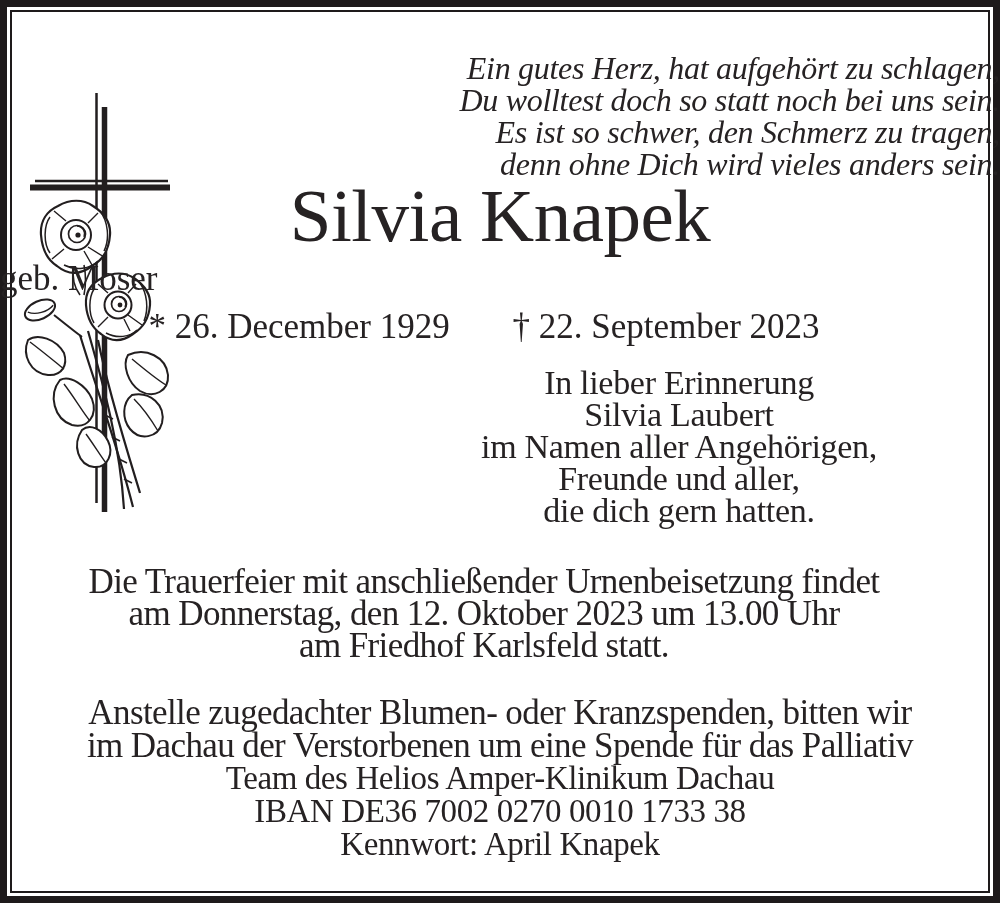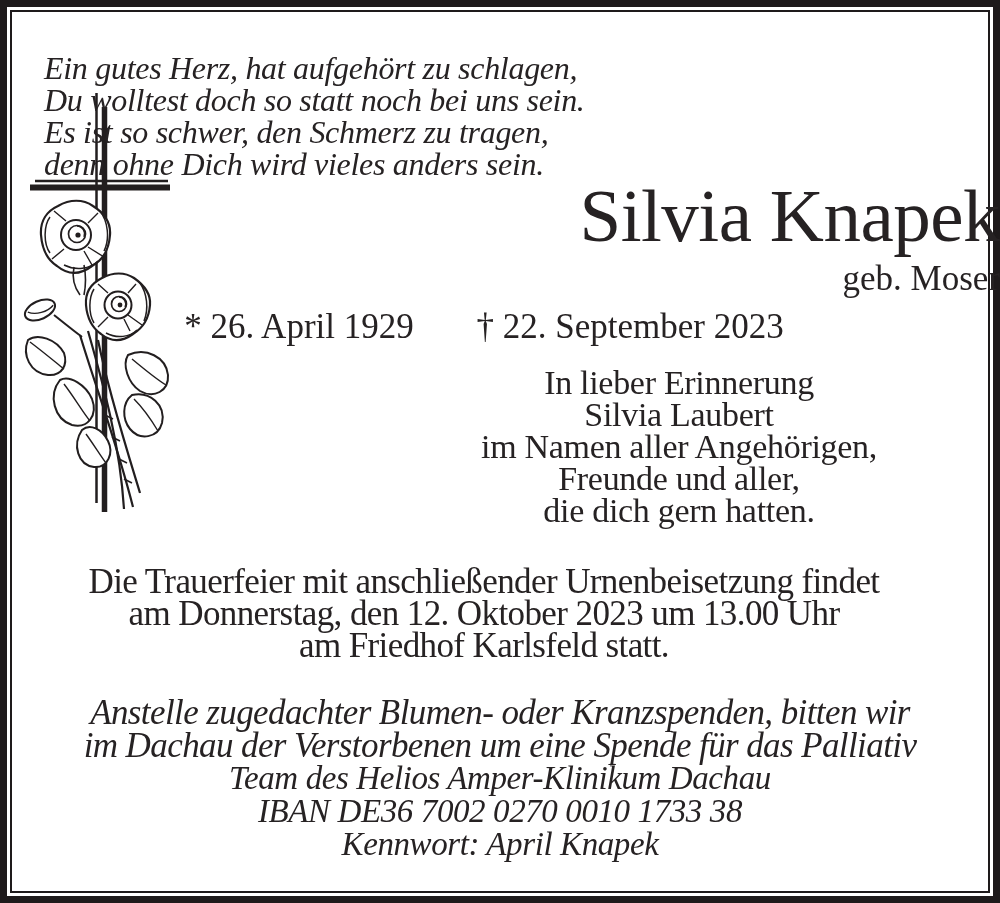--- a/index.html
+++ b/index.html
@@ -17,36 +17,36 @@
     box-sizing:border-box;
     pointer-events:none;
   }
   .frame-inner{
     position:absolute;inset:10px;
     border:2px solid #1e1a1b;
     box-sizing:border-box;
     pointer-events:none;
   }
   .poem{
-    position:absolute;left:0;right:8px;top:52px;
-    text-align:left;
+    position:absolute;left:0;right:0;top:52px;
+    text-align:right;
     font-style:italic;
     font-size:32px;line-height:32px;
     letter-spacing:-0.3px;
     padding-left:44px;
   }
   .name{
     position:absolute;left:0;right:0;top:177px;
-    text-align:right;
+    text-align:center;
     font-size:75px;line-height:78px;
     letter-spacing:-0.5px;
   }
   .maiden{
     position:absolute;left:0;right:0;top:261px;
-    text-align:right;
+    text-align:left;
     font-size:35px;line-height:36px;
   }
   .dates{
     position:absolute;left:0;right:0;top:309px;
     text-align:center;
     font-size:35px;line-height:36px;
     transform:translateX(-16px);
   }
   .dates .death{margin-left:54px;}
   .memorial{
@@ -60,21 +60,20 @@
     text-align:center;
     font-size:35px;line-height:32px;
     letter-spacing:-0.6px;
     transform:translateX(-16px);
   }
   .donation{
     position:absolute;left:0;right:0;top:696px;
     text-align:center;
     font-size:35px;line-height:33px;
     letter-spacing:-0.6px;
-    font-style:italic;
   }
   .donation .cond{font-size:33px;letter-spacing:-0.4px;}
   .illustration{
     position:absolute;left:20px;top:85px;
     width:180px;height:430px;
   }
   .line{display:block;}
 </style>
 </head>
 <body>
@@ -136,21 +135,21 @@
     <span class="line">Ein gutes Herz, hat aufgehört zu schlagen,</span>
     <span class="line">Du wolltest doch so statt noch bei uns sein.</span>
     <span class="line">Es ist so schwer, den Schmerz zu tragen,</span>
     <span class="line">denn ohne Dich wird vieles anders sein.</span>
   </div>
 
   <div class="name">Silvia Knapek</div>
   <div class="maiden">geb. Moser</div>
 
   <div class="dates">
-    <span class="birth">* 26. April 1929</span>
+    <span class="birth">* 26. December 1929</span>
     <span class="death">† 22. September 2023</span>
   </div>
 
   <div class="memorial">
     <span class="line">In lieber Erinnerung</span>
     <span class="line">Silvia Laubert</span>
     <span class="line">im Namen aller Angehörigen,</span>
     <span class="line">Freunde und aller,</span>
     <span class="line">die dich gern hatten.</span>
   </div>

